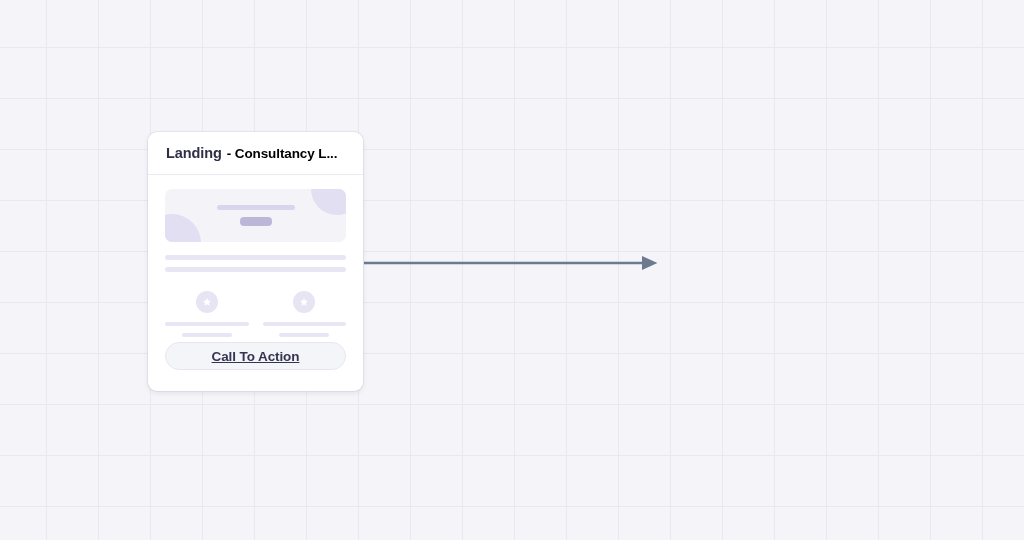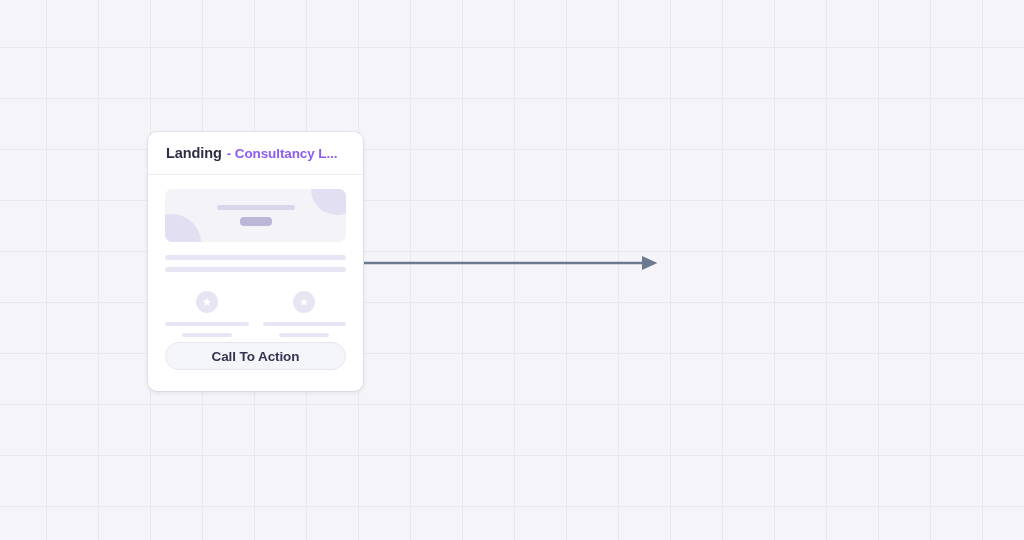--- a/index.html
+++ b/index.html
@@ -74,21 +74,21 @@
     font-size: 14.5px;
     font-weight: bold;
     color: #2e2f45;
     letter-spacing: -0.1px;
     flex: none;
   }
 
   .node-subtitle {
     font-size: 13.5px;
     font-weight: bold;
-    color: #8b5cf6;
+    color: #000000;
     margin-left: 5px;
     overflow: hidden;
     text-overflow: ellipsis;
     white-space: nowrap;
     letter-spacing: -0.1px;
   }
 
   .node-body {
     padding: 14px 17px 0 17px;
     height: calc(100% - 43px);
@@ -206,20 +206,21 @@
     background: #f4f5f8;
     border: 1px solid #e7e6ef;
     border-radius: 14px;
     display: flex;
     align-items: center;
     justify-content: center;
     font-size: 13.5px;
     font-weight: bold;
     color: #343552;
     letter-spacing: -0.1px;
+    text-decoration: underline;
   }
 
   
   .ty-body {
     padding-top: 28px;
     display: flex;
     flex-direction: column;
     align-items: center;
   }
 

